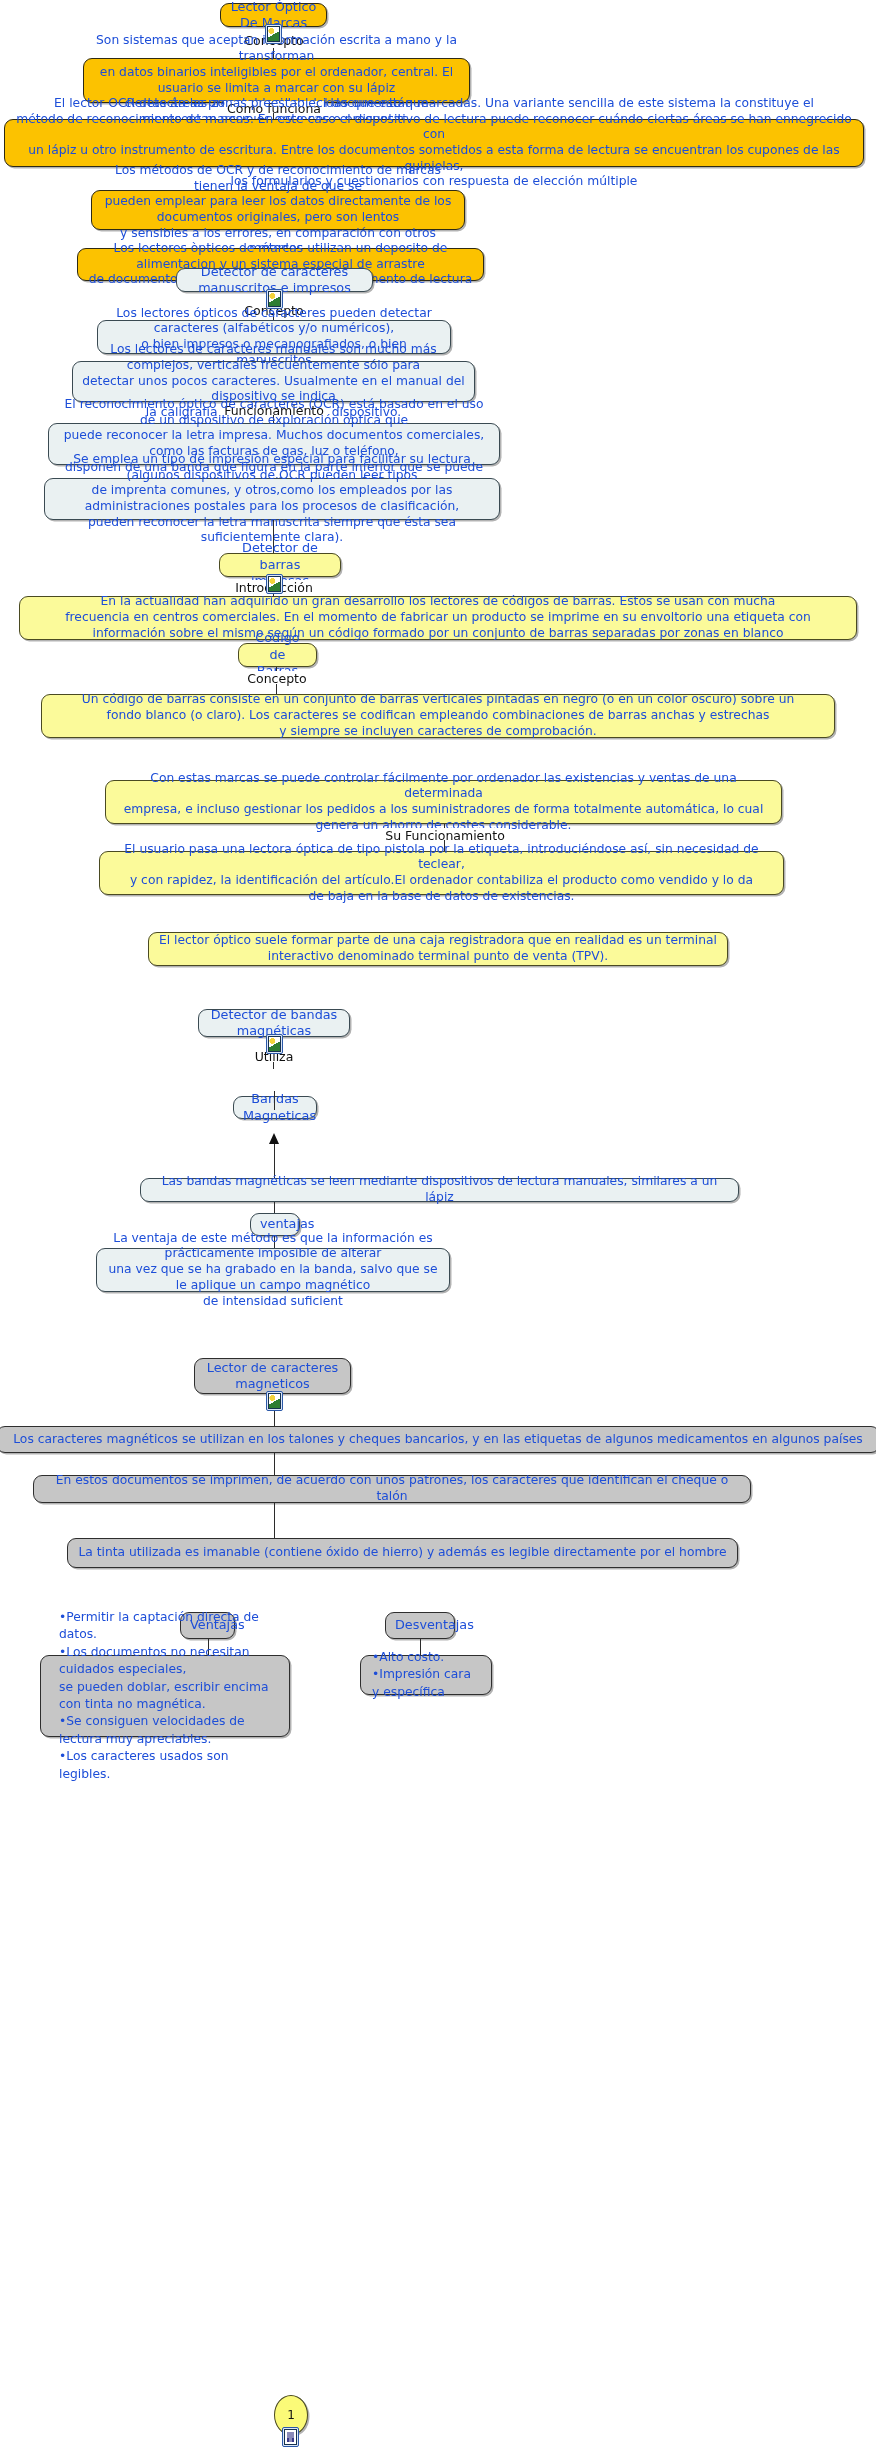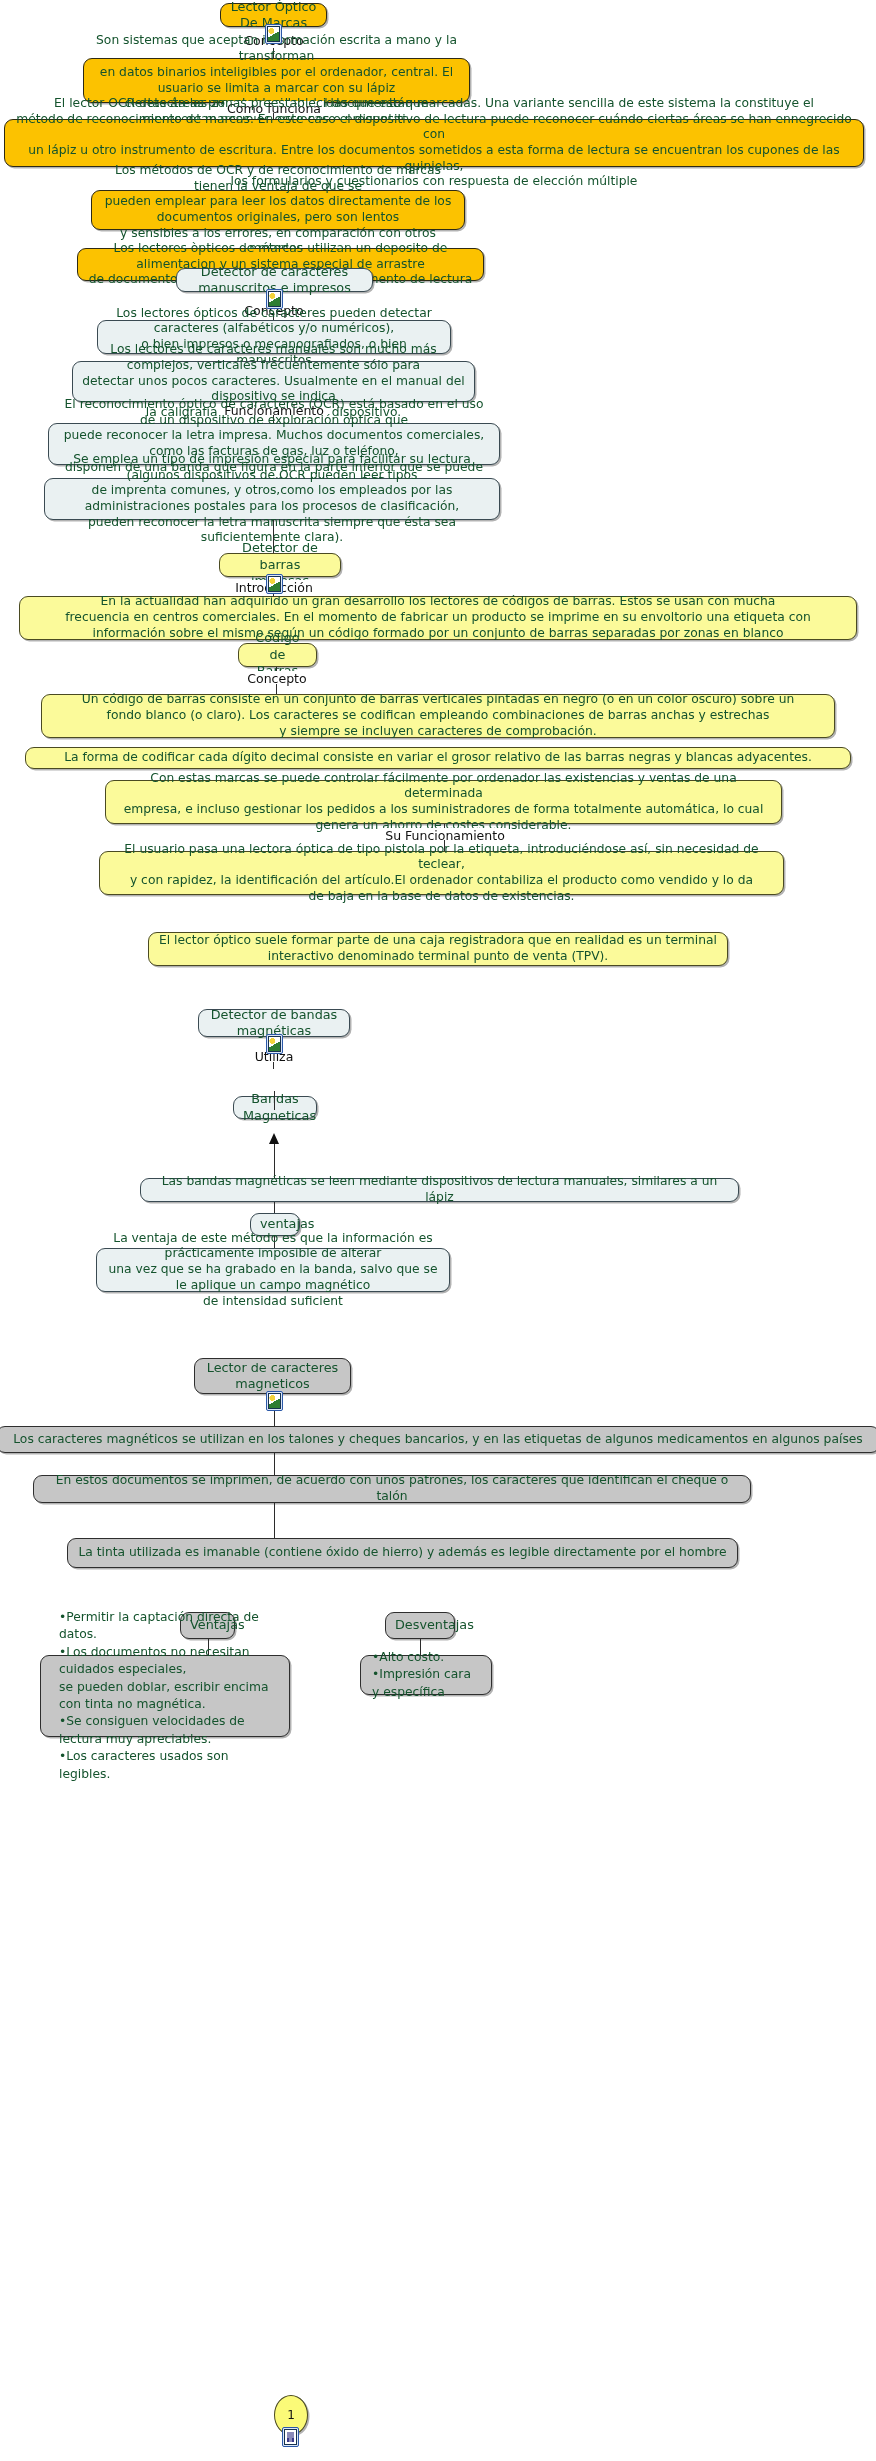--- a/index.html
+++ b/index.html
@@ -17,21 +17,21 @@
   .arrow-up{position:absolute;width:0;height:0;
     border-left:5px solid transparent;border-right:5px solid transparent;
     border-bottom:11px solid #111;}
   .edge-label{position:absolute;font-size:12.5px;color:#111;white-space:nowrap;
     transform:translateX(-50%);background:#fff;padding:0 3px;}
 
   
   .node{position:absolute;box-sizing:border-box;
     border:1px solid #3b3b3b;border-radius:9px;
     text-align:center;line-height:1.28;
-    font-size:12.3px;color:#14532d;
+    font-size:12.3px;color:#1d4ed8;
     padding:6px 9px;
     display:flex;align-items:center;justify-content:center;
     box-shadow:1.5px 1.5px 0 rgba(0,0,0,.30);
   }
   .node .txt{display:block;width:100%;}
   .node.left .txt{text-align:left;}
 
   
   .amber   {background:#FCC200;border-color:#2e2a14;}
   .lyellow {background:#FBFA9A;border-color:#4a4a22;}
@@ -173,23 +173,20 @@
   <div class="vline" style="left:276px;top:667px;height:7px;"></div>
   <div class="edge-label" style="left:277px;top:671px;">Concepto</div>
   <div class="vline" style="left:276px;top:684px;height:11px;"></div>
 
   <div class="node lyellow" style="left:41px;top:694px;width:794px;height:44px;">
     <span class="txt" style="white-space:pre-line;">Un código de barras consiste en un conjunto de barras verticales pintadas en negro (o en un color oscuro) sobre un
 fondo blanco (o claro). Los caracteres se codifican empleando combinaciones de barras anchas y estrechas
 y siempre se incluyen caracteres de comprobación.</span>
   </div>
 
-  <div class="node lyellow" style="left:25px;top:747px;width:826px;height:22px;">
-    <span class="txt">La forma de codificar cada dígito decimal consiste en variar el grosor relativo de las barras negras y blancas adyacentes.</span>
-  </div>
 
   <div class="node lyellow" style="left:105px;top:780px;width:677px;height:44px;">
     <span class="txt" style="white-space:pre-line;text-align:center;">Con estas marcas se puede controlar fácilmente por ordenador las existencias y ventas de una determinada
 empresa, e incluso gestionar los pedidos a los suministradores de forma totalmente automática, lo cual
 genera un ahorro de costes considerable.</span>
   </div>
 
   <div class="vline" style="left:444px;top:824px;height:9px;"></div>
   <div class="edge-label" style="left:445px;top:828px;">Su Funcionamiento</div>
   <div class="vline" style="left:444px;top:840px;height:12px;"></div>

